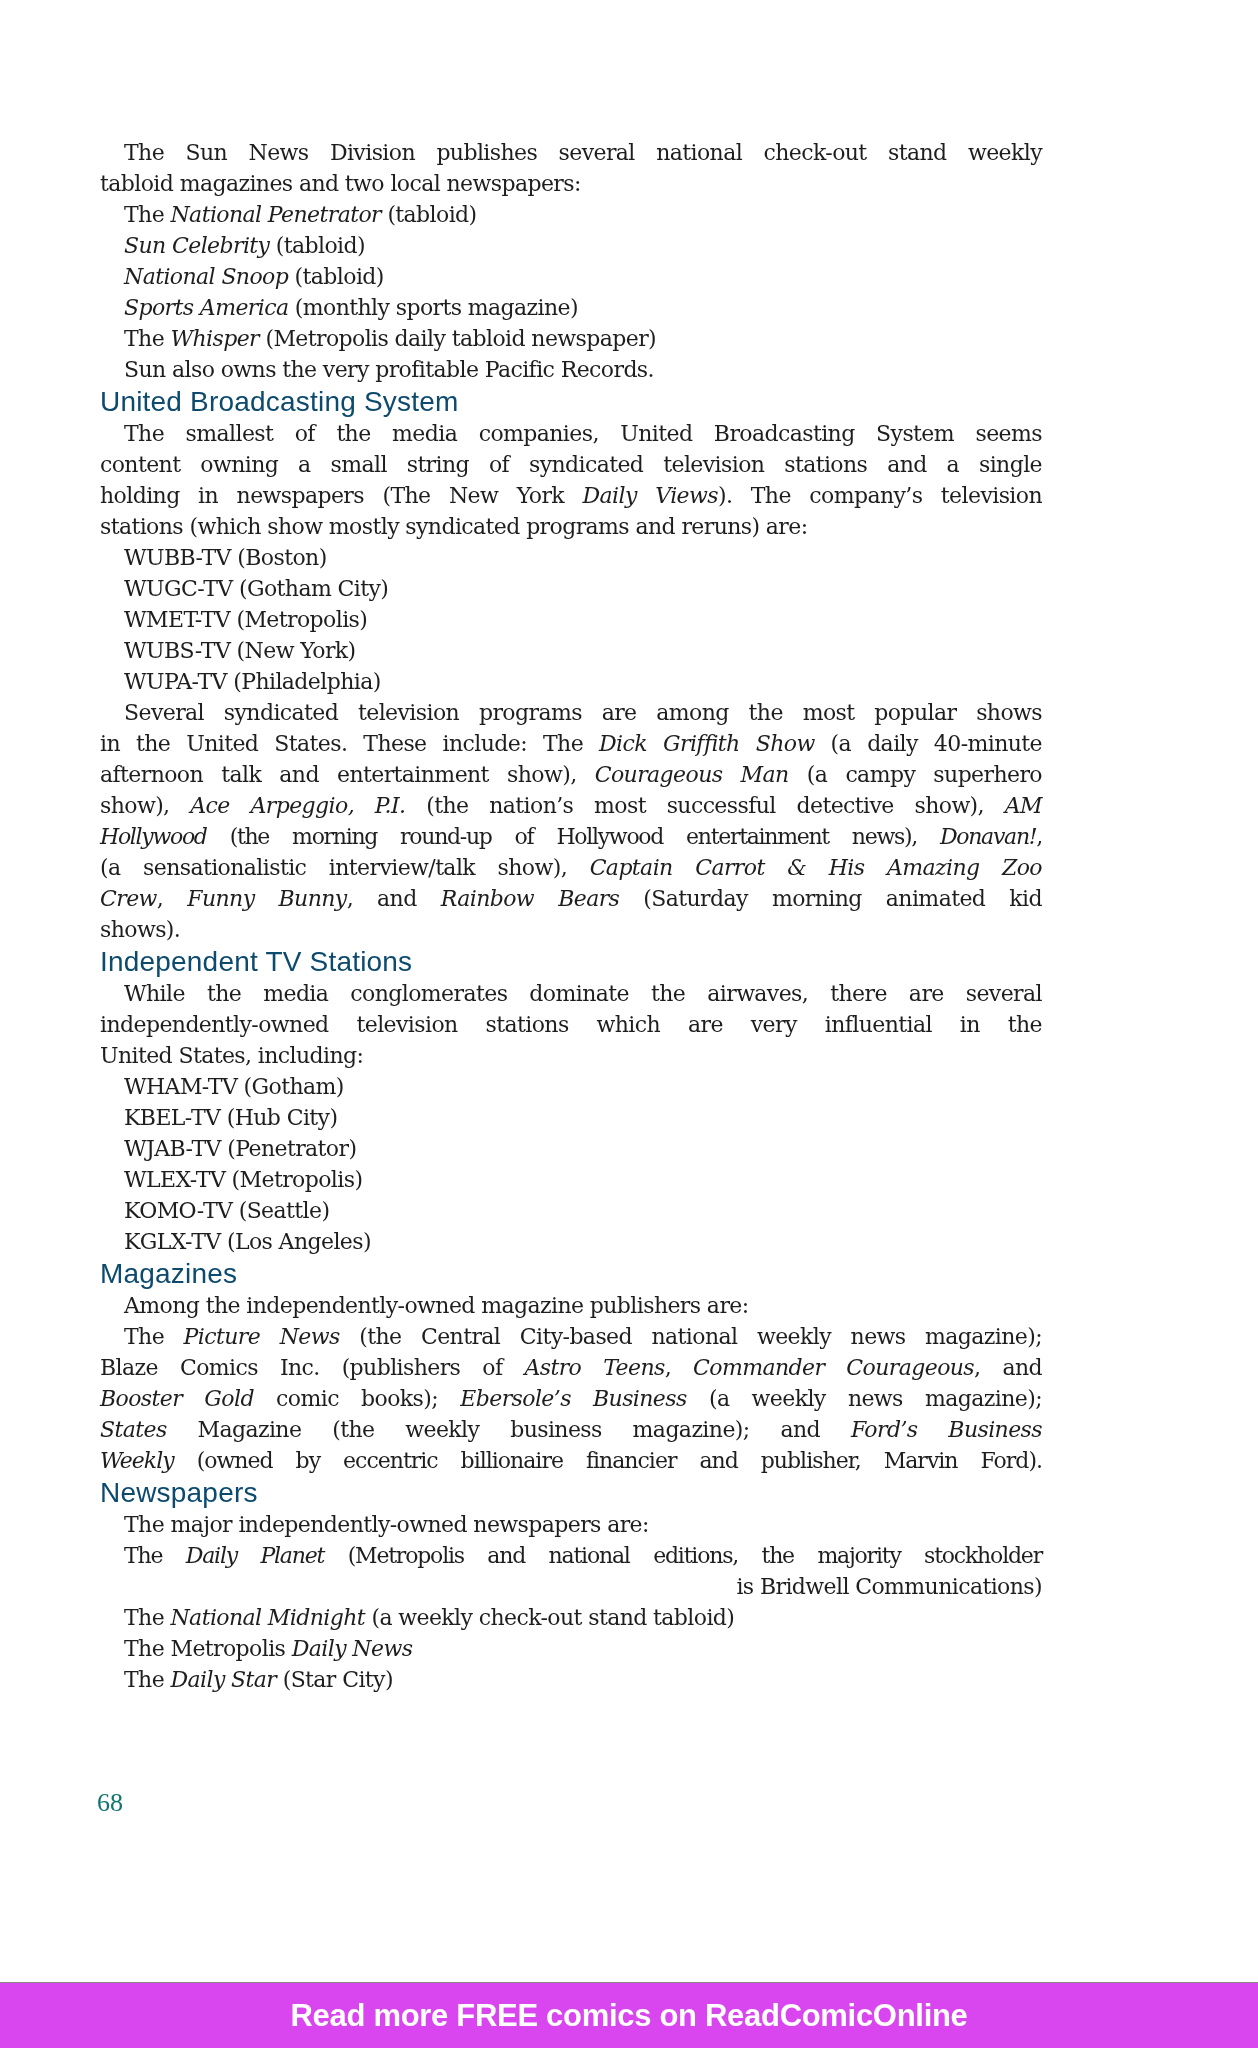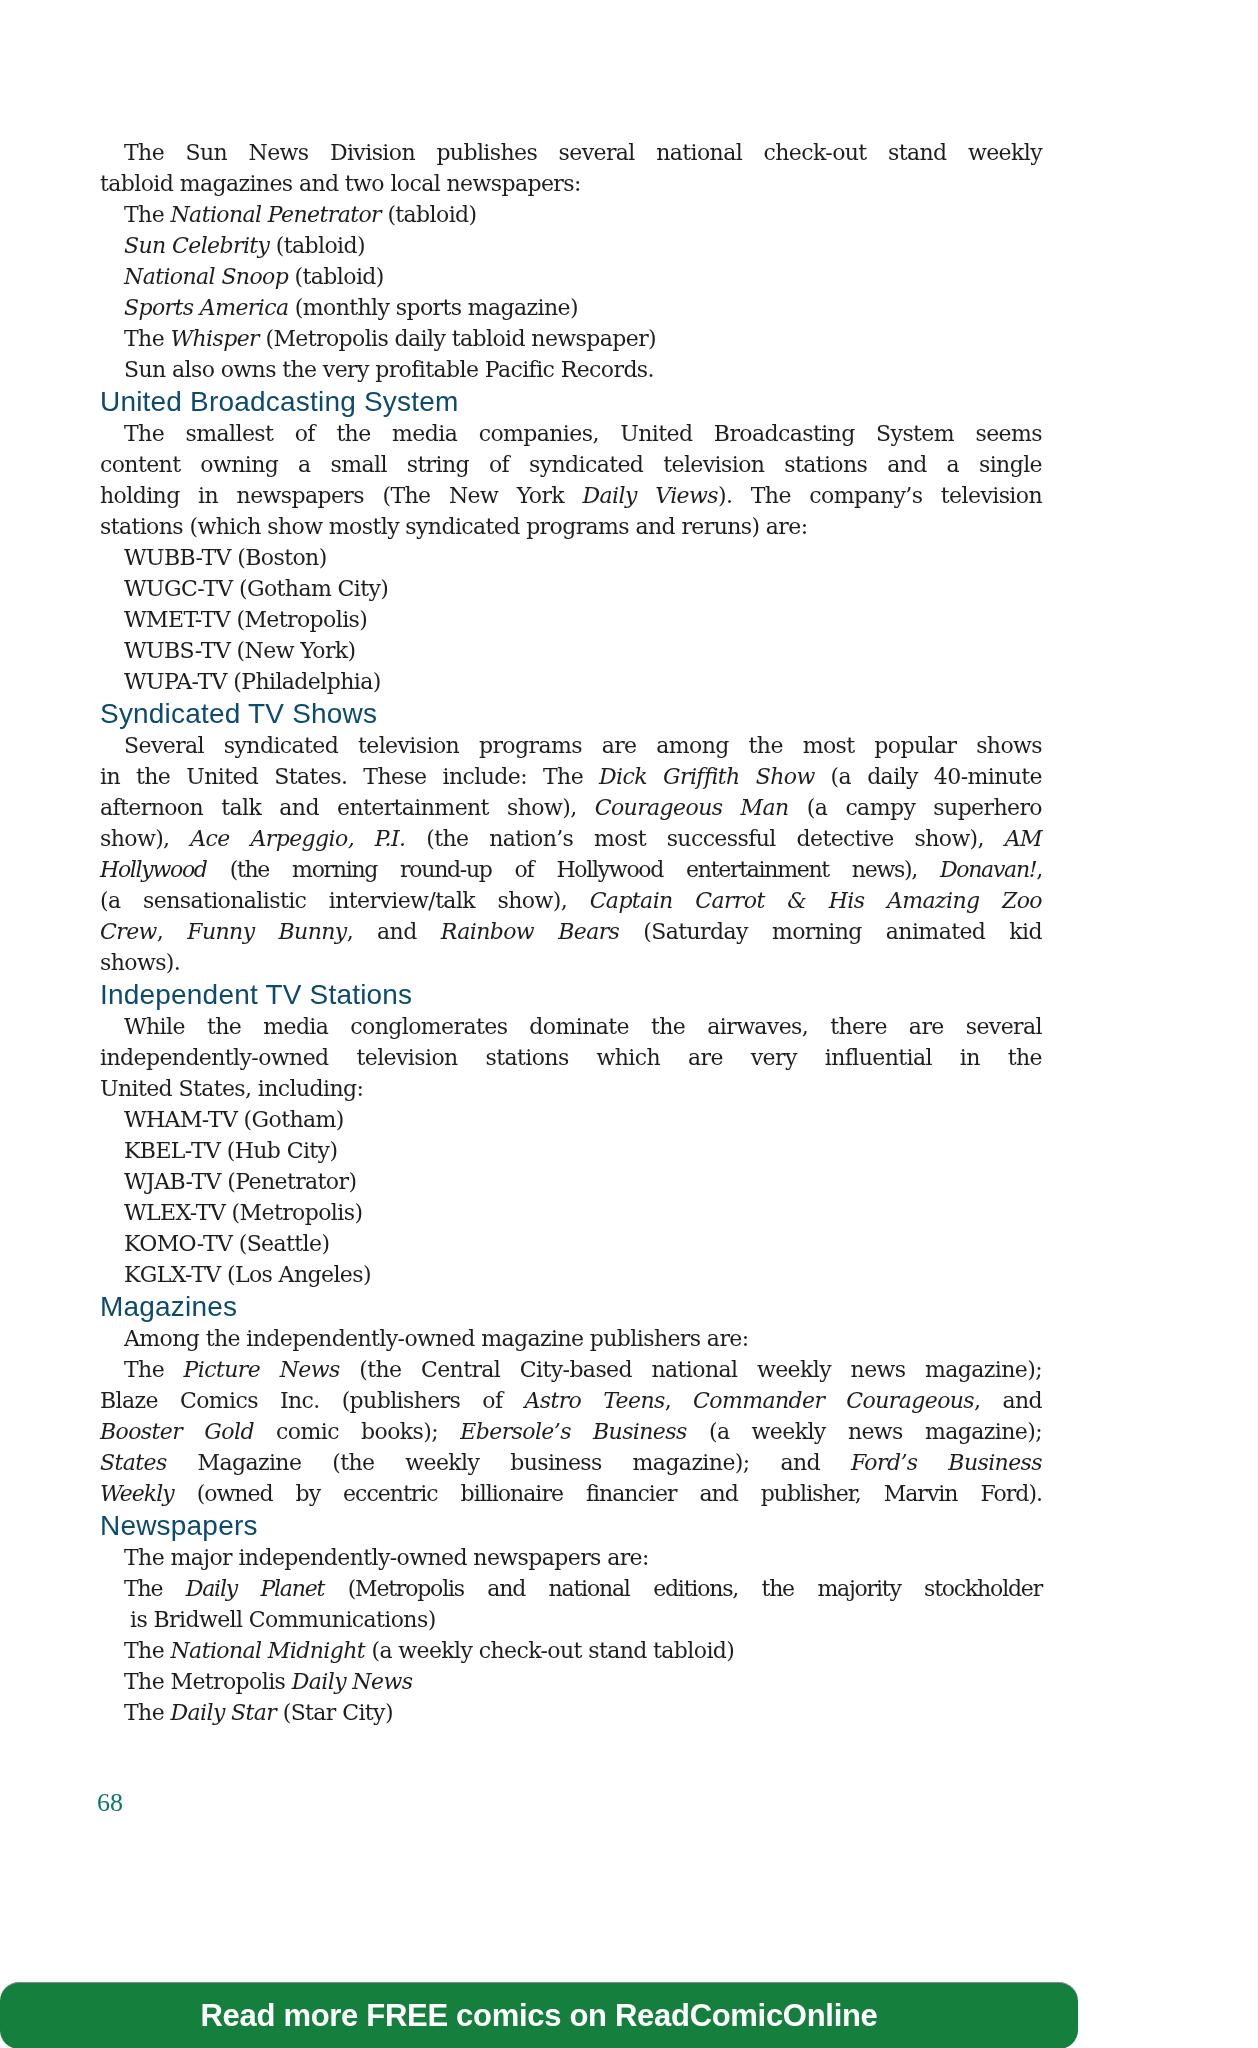--- a/index.html
+++ b/index.html
@@ -7,37 +7,37 @@
     width: 1258px; height: 2048px; background: #ffffff; position: relative; overflow: hidden;
     color: #1e1e1e;
   }
   .page {
     position: absolute; left: 100px; top: 137px; width: 942px;
     font-family: "DejaVu Serif", "Liberation Serif", serif;
     font-size: 22px; line-height: 31px; letter-spacing: -0.6px;
   }
   .line { display: block; white-space: nowrap; height: 31px; }
   .ind { padding-left: 24px; }
-  .ind2 { padding-left: 30px; }
+  .ind2 { padding-left: 30px; text-align: right; }
   .just { text-align: justify; text-align-last: justify; white-space: normal; }
   .just.ind { width: 918px; }
   .just:not(.ind) { width: 942px; }
   i { font-style: italic; }
   .h {
     font-family: "Liberation Sans", sans-serif; font-size: 28px; letter-spacing: 0.2px;
     color: #0c4a6e; height: 33px; line-height: 33px; display: block; white-space: nowrap;
   }
   .pagenum {
     position: absolute; left: 97px; top: 1788px;
     font-family: Liberation Serif, serif; font-size: 26px; color: #0f766e;
   }
   .banner {
-    position: absolute; left: 0; top: 1982px; width: 1078px; height: 66px; background: #15803d;
+    position: absolute; left: 0; top: 1982px; width: 1258px; height: 66px; background: #d946ef;
     border-top: 1px solid #888;
-    display: flex; align-items: center; justify-content: center; border-radius: 19px;
+    display: flex; align-items: center; justify-content: center;
   }
   .banner span {
     font-family: "Liberation Sans", sans-serif; font-weight: bold; font-size: 31px; color: #fff;
     letter-spacing: -0.3px;
   }
 </style>
 </head>
 <body>
 
 <div class="page">
@@ -60,21 +60,20 @@
     <span class="line just"><span>holding in newspapers (The New York </span><i>Daily Views</i><span>). The company’s television</span></span>
     <span class="line">stations (which show mostly syndicated programs and reruns) are:</span>
     <span class="line ind">WUBB-TV (Boston)</span>
     <span class="line ind">WUGC-TV (Gotham City)</span>
     <span class="line ind">WMET-TV (Metropolis)</span>
     <span class="line ind">WUBS-TV (New York)</span>
     <span class="line ind">WUPA-TV (Philadelphia)</span>
   </div>
 
   <div>
-    <span class="h">Syndicated TV Shows</span>
     <span class="line ind just">Several syndicated television programs are among the most popular shows</span>
     <span class="line just"><span>in the United States. These include: The </span><i>Dick Griffith Show</i><span> (a daily 40-minute</span></span>
     <span class="line just"><span>afternoon talk and entertainment show), </span><i>Courageous Man</i><span> (a campy superhero</span></span>
     <span class="line just"><span>show), </span><i>Ace Arpeggio, P.I.</i><span> (the nation’s most successful detective show), </span><i>AM</i></span>
     <span class="line just" style="letter-spacing:-1.3px"><i>Hollywood</i><span> (the morning round-up of Hollywood entertainment news), </span><i>Donavan!</i><span>,</span></span>
     <span class="line just"><span>(a sensationalistic interview/talk show), </span><i>Captain Carrot &amp; His Amazing Zoo</i></span>
     <span class="line just"><i>Crew</i><span>, </span><i>Funny Bunny</i><span>, and </span><i>Rainbow Bears</i><span> (Saturday morning animated kid</span></span>
     <span class="line">shows).</span>
   </div>
 

